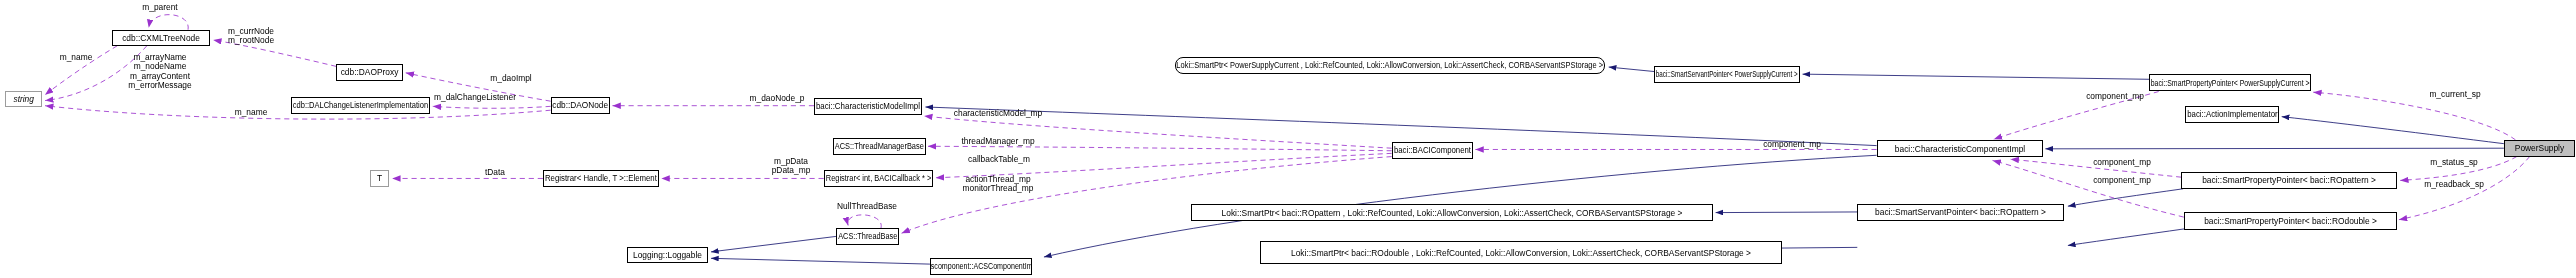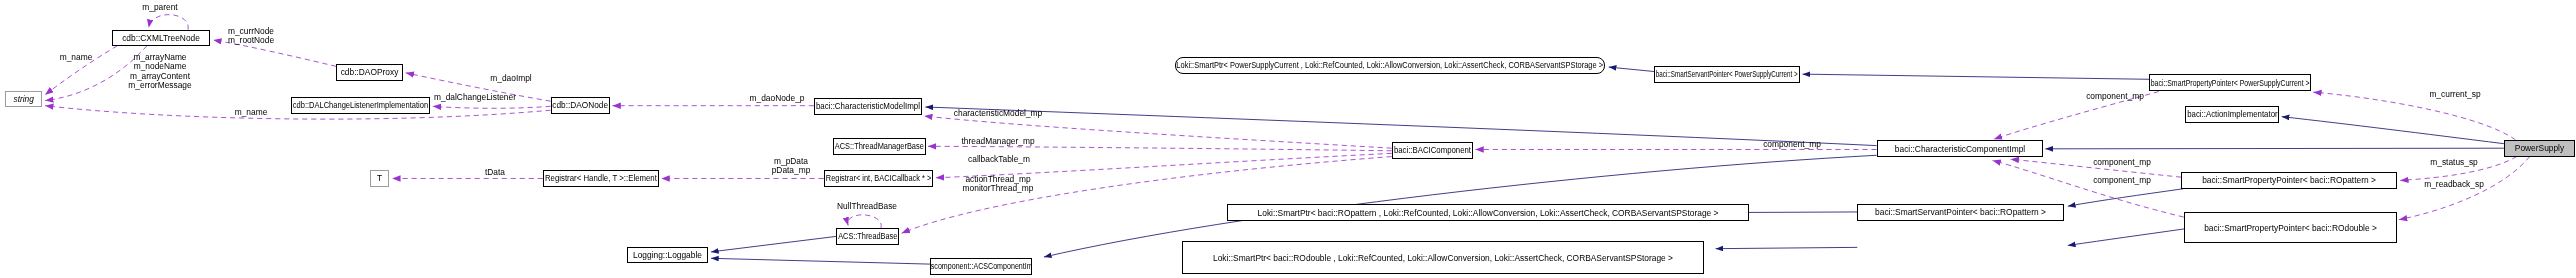--- a/index.html
+++ b/index.html
@@ -187,32 +187,32 @@
     </div>
     <div class="node" style="left: 2149px; top: 74px; width: 162px; height: 17.4px;">
       <span style="transform: scaleX(0.826);">baci::SmartPropertyPointer&lt; PowerSupplyCurrent &gt;</span>
     </div>
     <div class="node" style="left: 2185px; top: 106px; width: 94px; height: 16.7px;">
       <span style="transform: scaleX(0.933);">baci::ActionImplementator</span>
     </div>
     <div class="node" style="left: 1877px; top: 140px; width: 166px; height: 17.4px;">
       <span>baci::CharacteristicComponentImpl</span>
     </div>
-    <div class="node" style="left: 1191px; top: 204px; width: 522px; height: 17.4px; margin-left: 36px;">
+    <div class="node" style="left: 1191px; top: 204px; width: 522px; height: 17.4px;">
       <span>Loki::SmartPtr&lt; baci::ROpattern , Loki::RefCounted, Loki::AllowConversion, Loki::AssertCheck, CORBAServantSPStorage &gt;</span>
     </div>
     <div class="node" style="left: 1857px; top: 204px; width: 207px; height: 16.7px;">
       <span>baci::SmartServantPointer&lt; baci::ROpattern &gt;</span>
     </div>
     <div class="node" style="left: 2181px; top: 172px; width: 216px; height: 16.7px;">
       <span>baci::SmartPropertyPointer&lt; baci::ROpattern &gt;</span>
     </div>
-    <div class="node" style="left: 1182px; top: 241px; width: 522px; height: 33px;">
+    <div class="node" style="left: 1260px; top: 241px; width: 522px; height: 23px;">
       <span>Loki::SmartPtr&lt; baci::ROdouble , Loki::RefCounted, Loki::AllowConversion, Loki::AssertCheck, CORBAServantSPStorage &gt;</span>
     </div>
-    <div class="node" style="left: 2184px; top: 212px; width: 213px; height: 31px;">
+    <div class="node" style="left: 2184px; top: 212px; width: 213px; height: 18px;">
       <span>baci::SmartPropertyPointer&lt; baci::ROdouble &gt;</span>
     </div>
     <div class="node highlight" style="left: 2504px; top: 140px; width: 71px; height: 16.7px;">
       <span>PowerSupply</span>
     </div>
   </div>
 
 
 </body></html>

